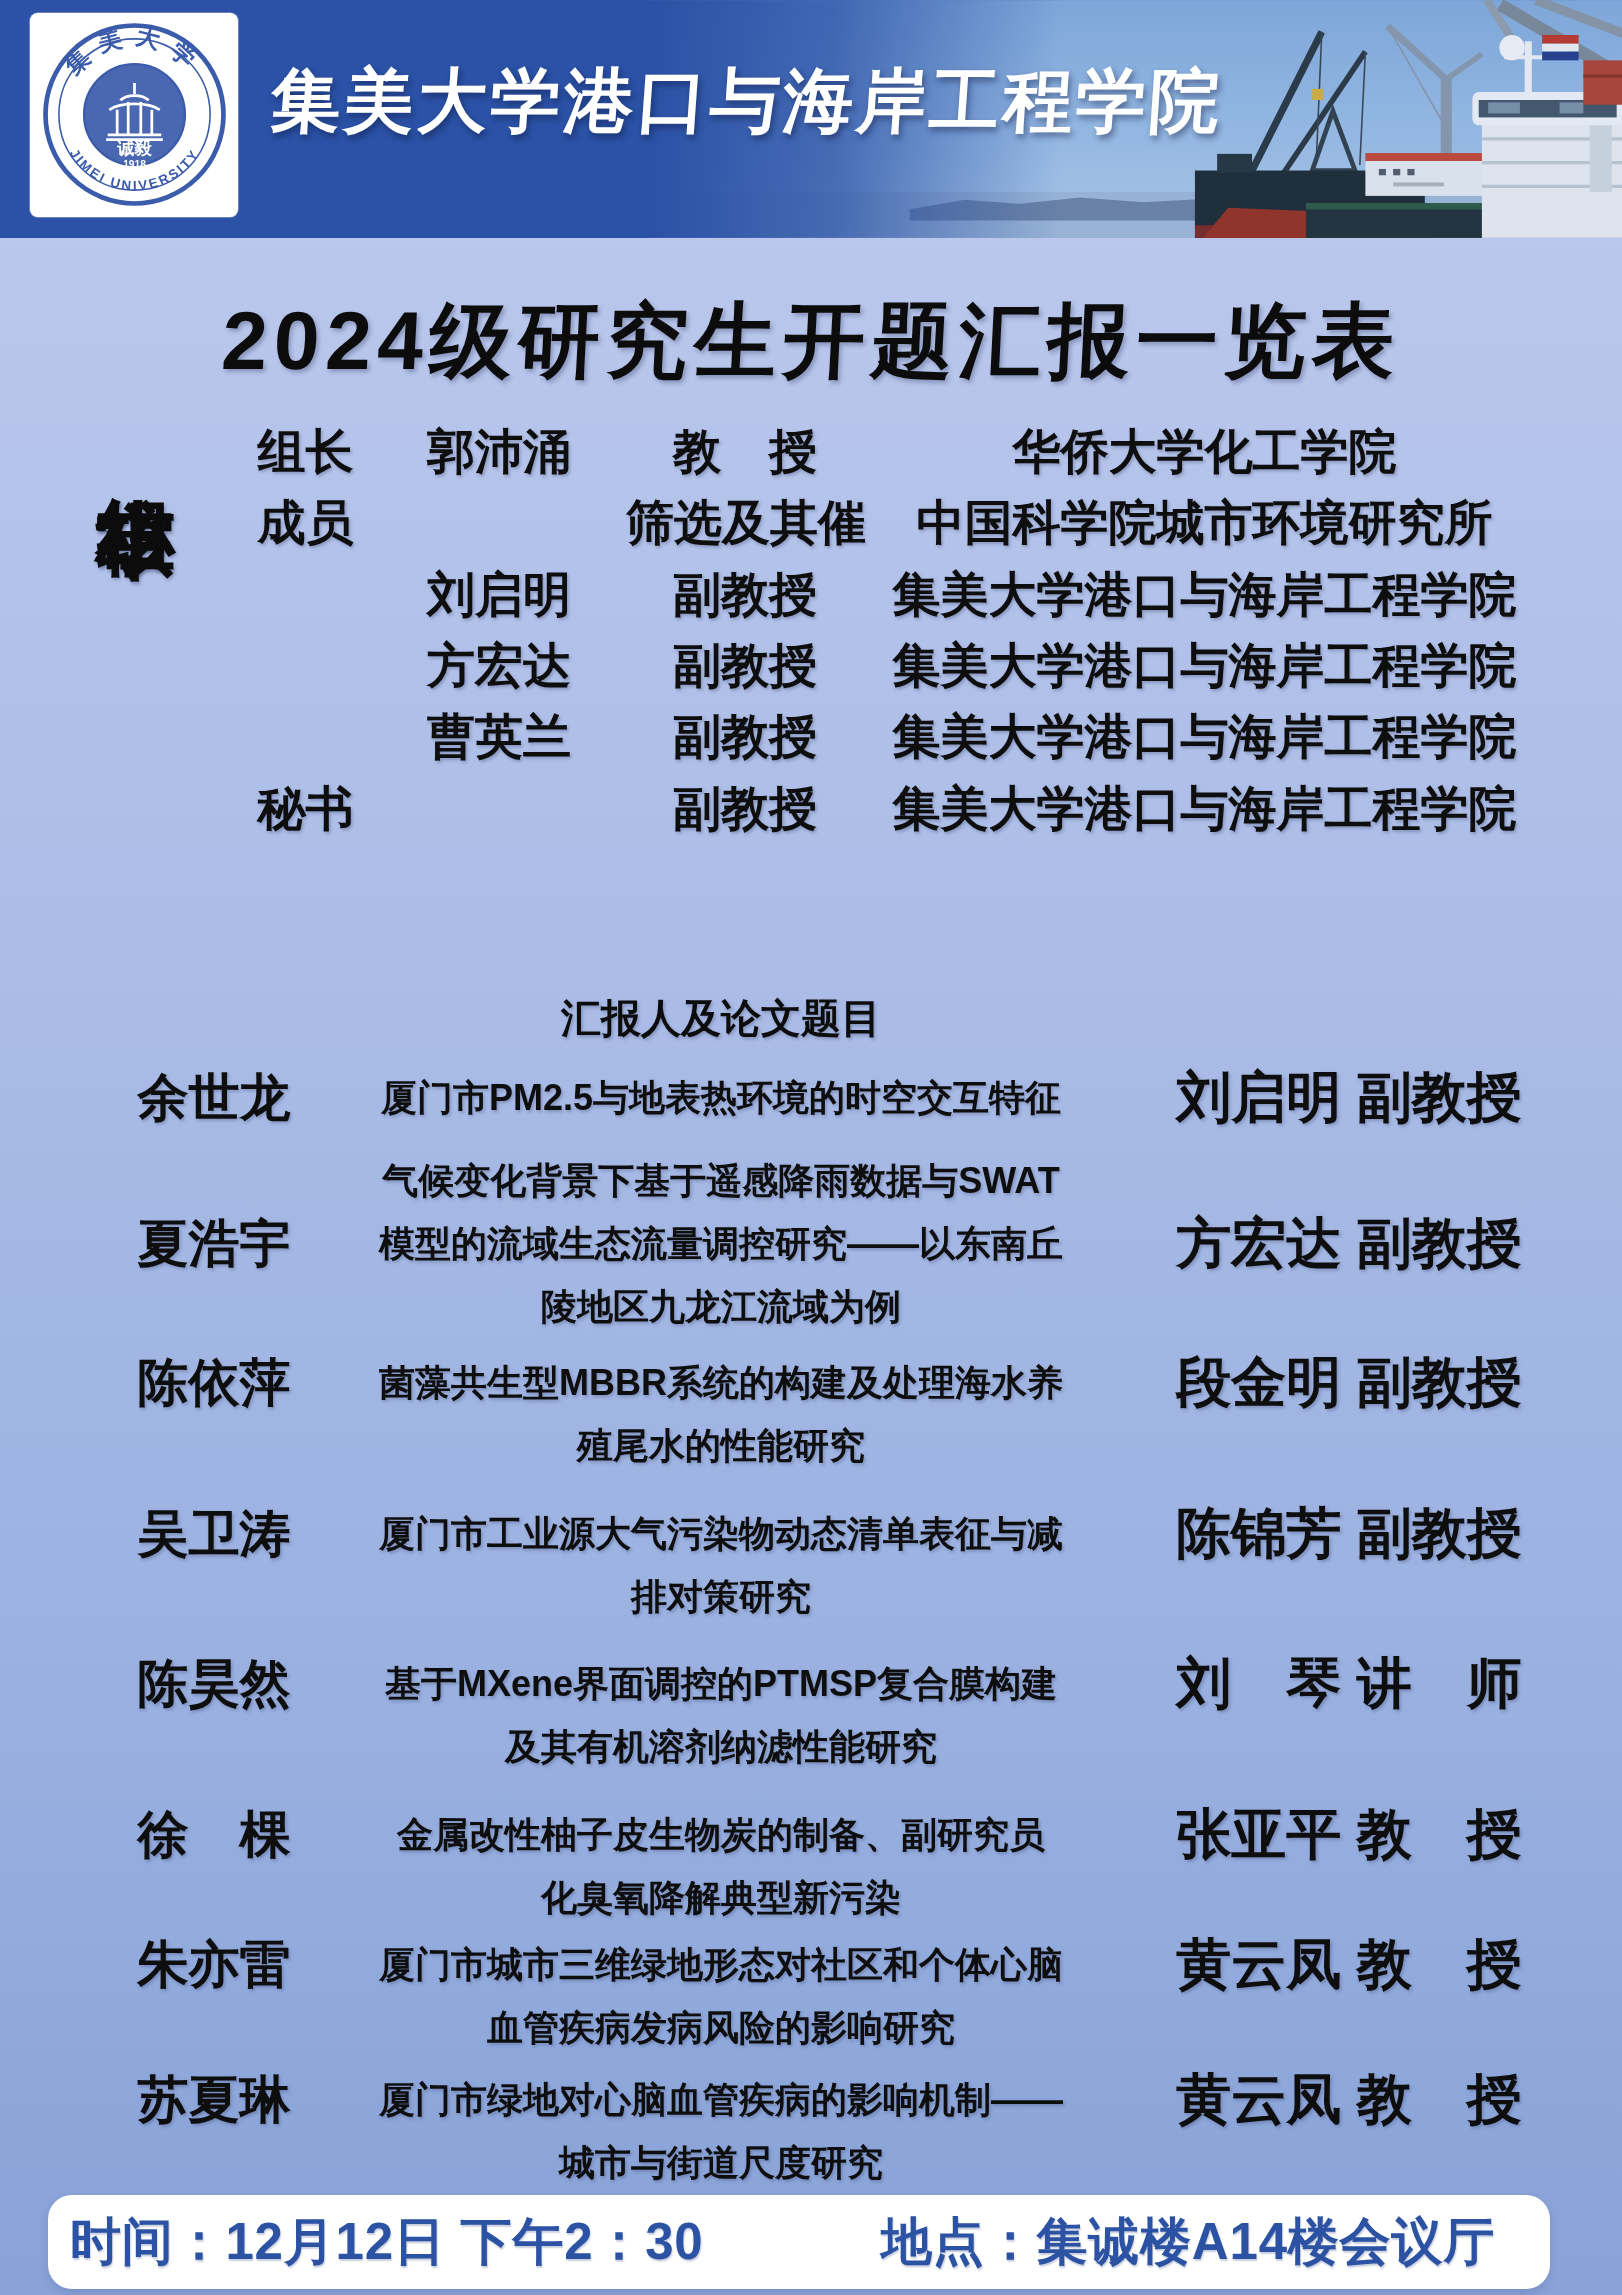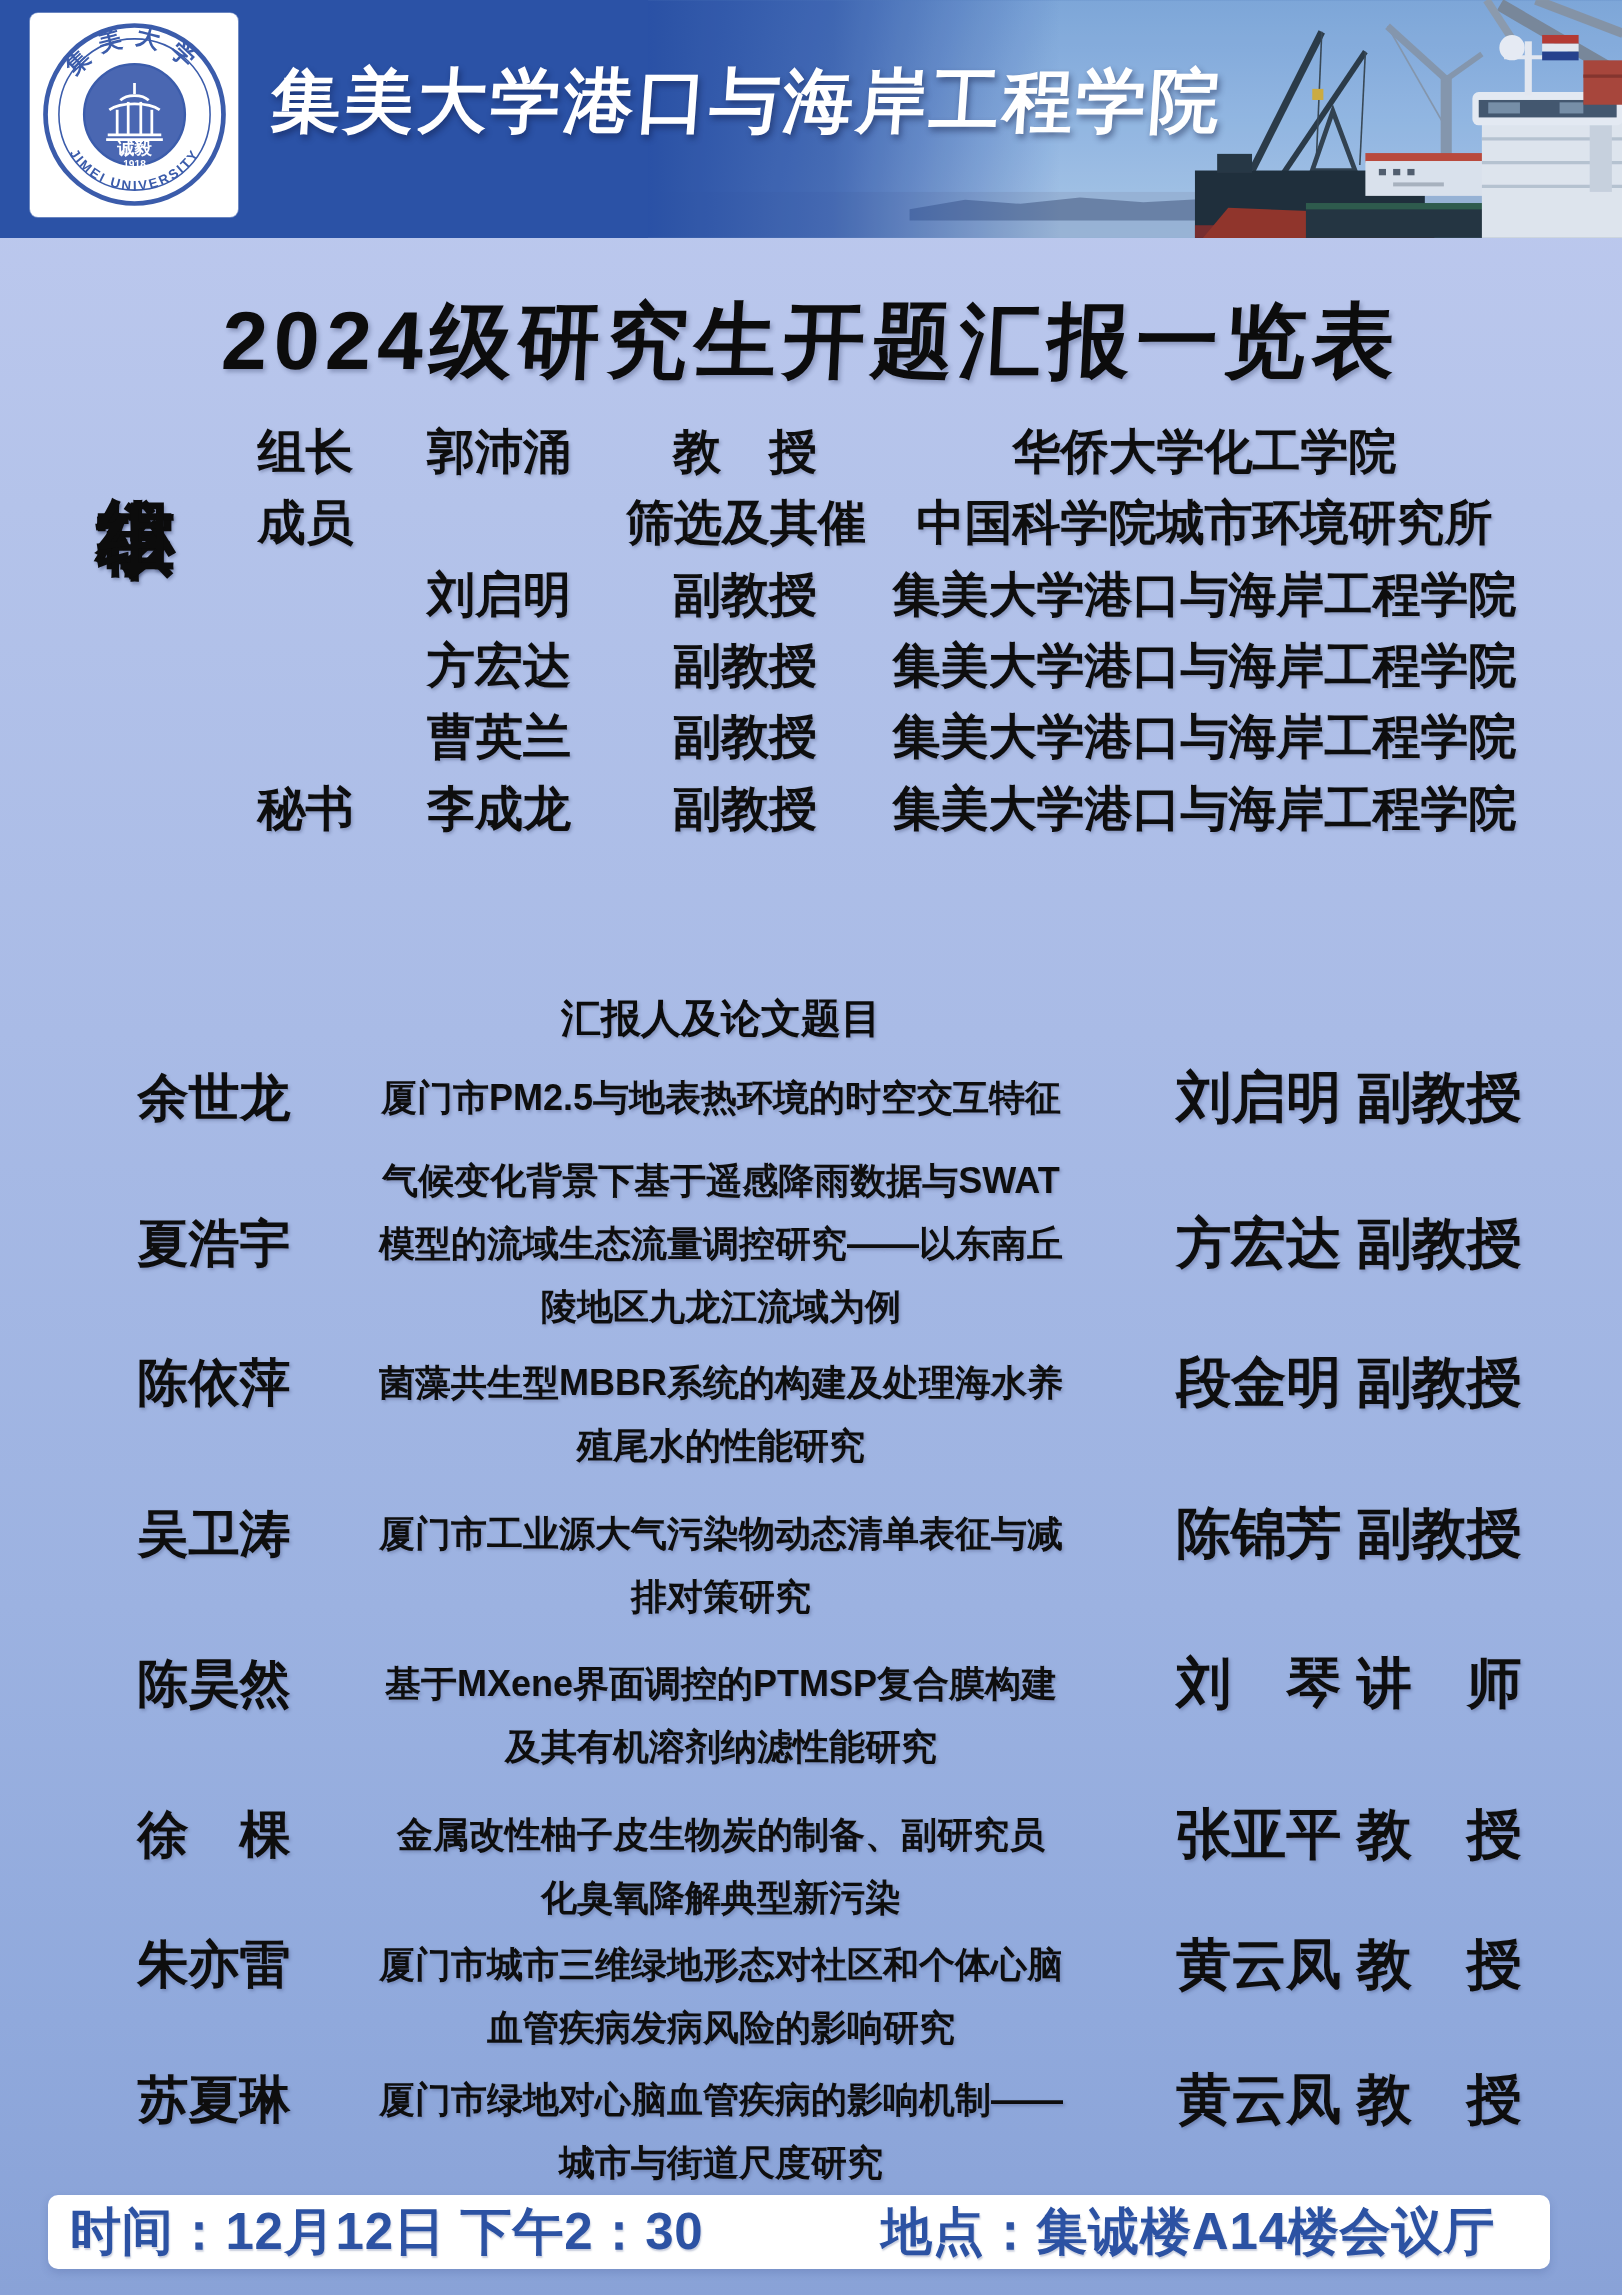--- a/index.html
+++ b/index.html
@@ -88,22 +88,22 @@
   .srow .sup   {position:absolute;left:1151px;width:396px;text-align:center;
     font-size:55px;font-weight:700;color:#0e0e0e;line-height:63px;white-space:nowrap;}
   
   .srow1{top:1066px}.srow2{top:1149px}.srow3{top:1351px}.srow4{top:1502px}
   .srow5{top:1652px}.srow6{top:1803px}.srow7{top:1933px}.srow8{top:2068px}
   
   .srow.mid .pname,.srow.mid .sup{top:63px;}
 
   
   .footer-bar{
-    position:absolute;left:48px;top:2195px;width:1502px;height:74px;
-    background:#ffffff;border-radius:10px;
+    position:absolute;left:48px;top:2195px;width:1502px;height:94px;
+    background:#ffffff;border-radius:24px;
     display:flex;align-items:center;justify-content:space-between;
     padding:0 55px 0 22px;box-sizing:border-box;
     box-shadow:0 3.2px 8px rgba(40,60,120,.18);
   }
   .footer-bar .ftext{
     font-size:51px;font-weight:900;color:#2c52a3;
     letter-spacing:0.8px;white-space:nowrap;
     text-shadow:0.8px 1.6px 1.6px rgba(40,60,120,.25);
   }
 </style>
@@ -263,21 +263,20 @@
     <span class="caff">集美大学港口与海岸工程学院</span>
   </div>
   <div class="crow crow5">
     <span class="role"></span>
     <span class="cname">曹英兰</span>
     <span class="ctitle">副教授</span>
     <span class="caff">集美大学港口与海岸工程学院</span>
   </div>
   <div class="crow crow6">
     <span class="role">秘书</span>
-    <span class="cname">李成龙</span>
     <span class="ctitle">副教授</span>
     <span class="caff">集美大学港口与海岸工程学院</span>
   </div>
 
   <div class="sched-head">
     <span class="h-thesis">汇报人及论文题目</span>
   </div>
 
   <div class="srow srow1">
     <span class="pname">余世龙</span>

